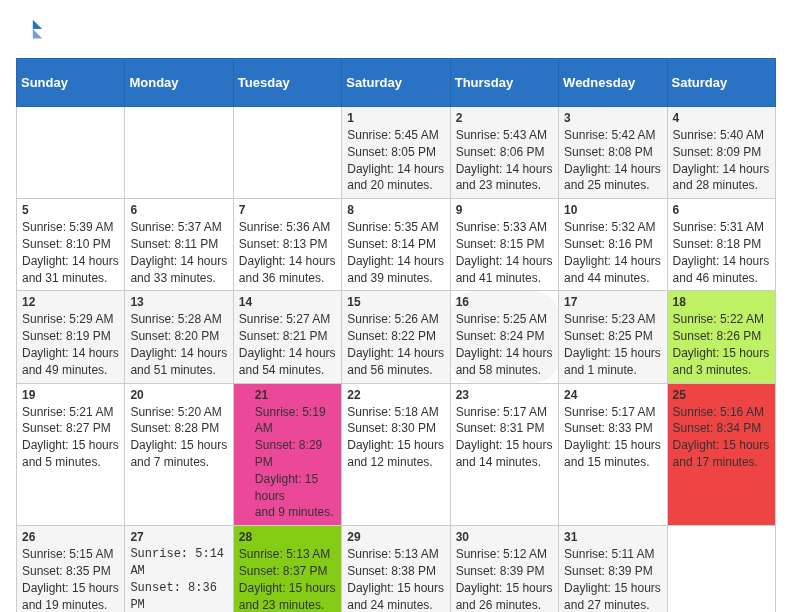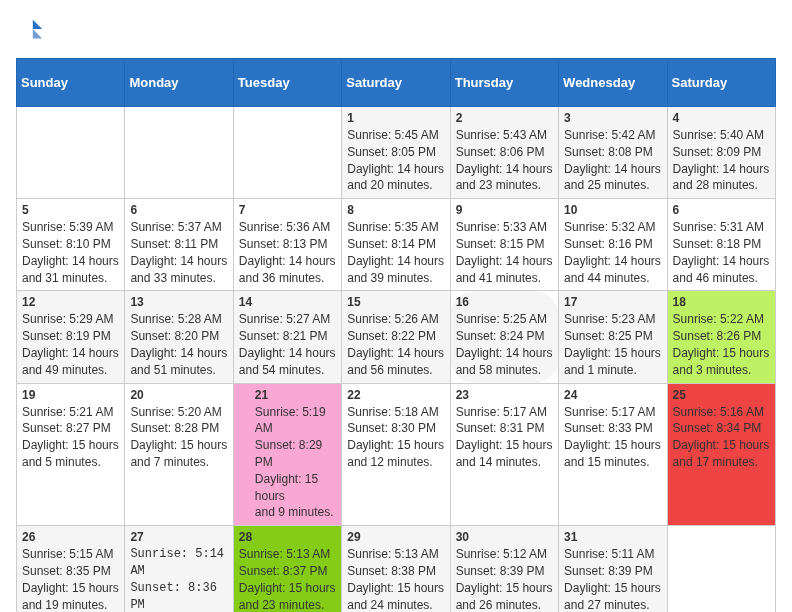--- a/index.html
+++ b/index.html
@@ -268,21 +268,21 @@
 Daylight: 15 hours
 and 5 minutes.</div>
         </td>
         <td style="background: rgb(255, 255, 255);">
           <span class="day-num">20</span>
           <div class="day-info" style="white-space: pre-line;">Sunrise: 5:20 AM
 Sunset: 8:28 PM
 Daylight: 15 hours
 and 7 minutes.</div>
         </td>
-        <td style="background: #f9a8d4; padding-left: 21px;">
+        <td style="background: #ec4899; padding-left: 21px;">
           <span class="day-num">21</span>
           <div class="day-info" style="white-space: pre-line;">Sunrise: 5:19 AM
 Sunset: 8:29 PM
 Daylight: 15 hours
 and 9 minutes.</div>
         </td>
         <td style="background: rgb(255, 255, 255);">
           <span class="day-num">22</span>
           <div class="day-info" style="white-space: pre-line;">Sunrise: 5:18 AM
 Sunset: 8:30 PM

